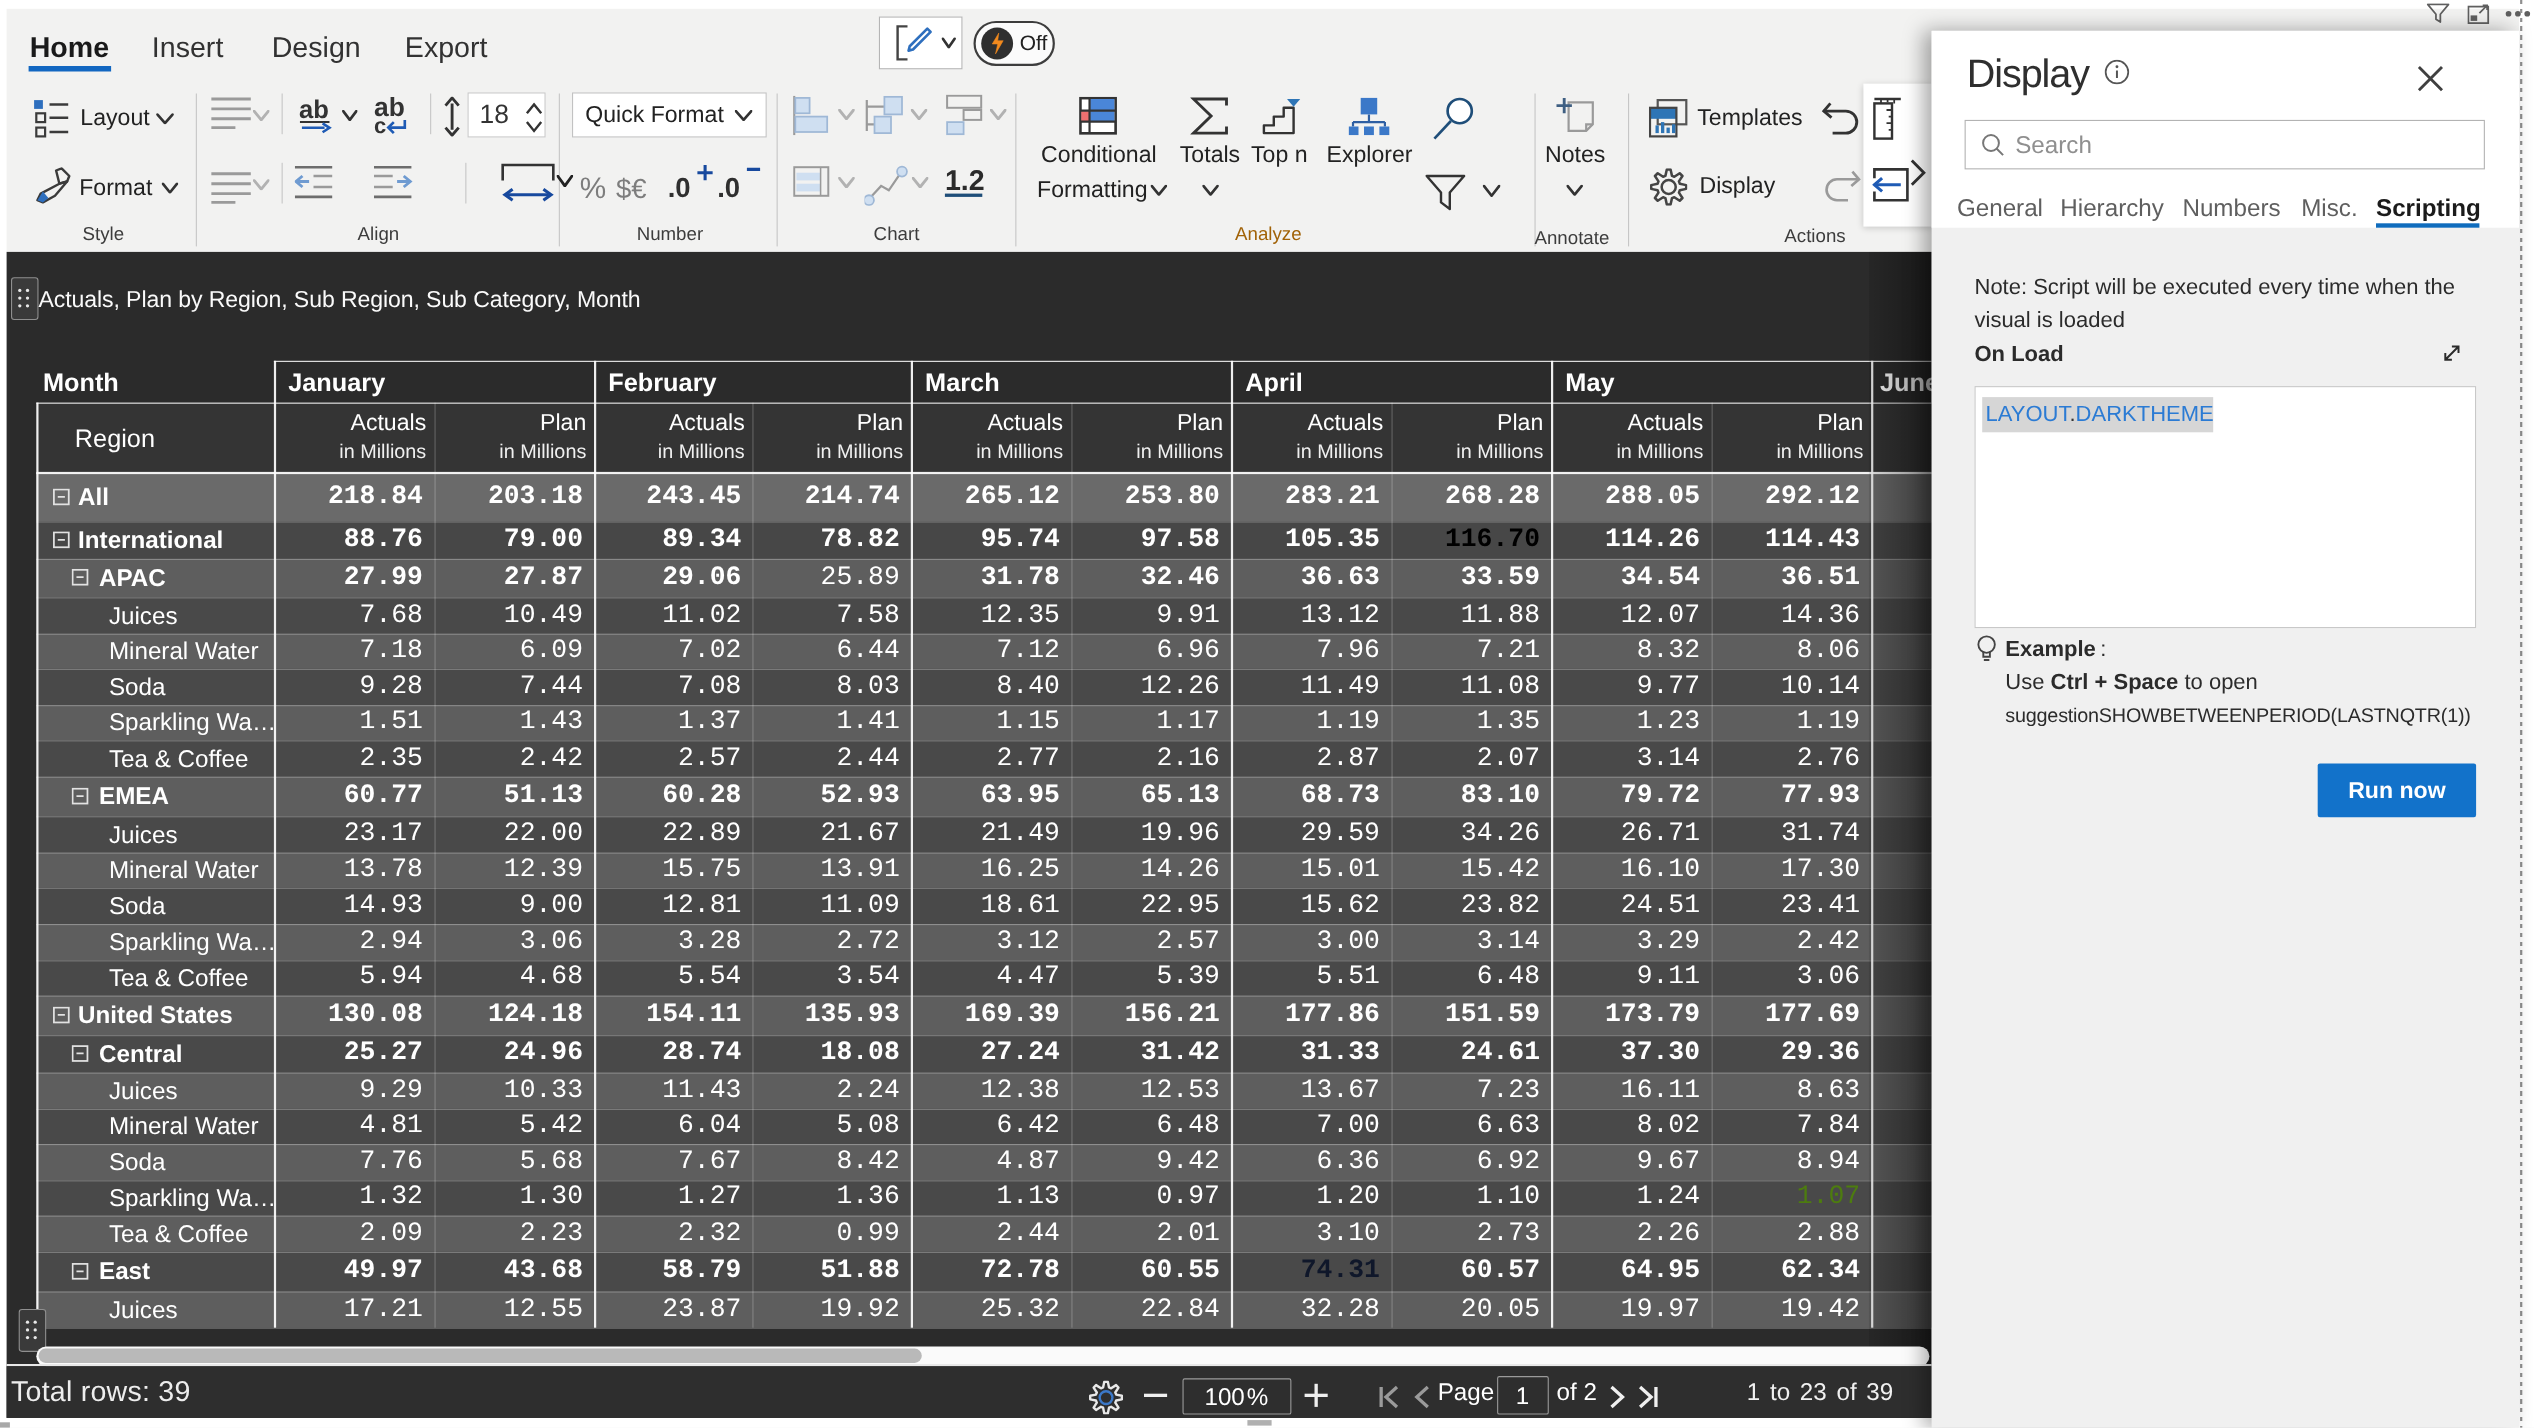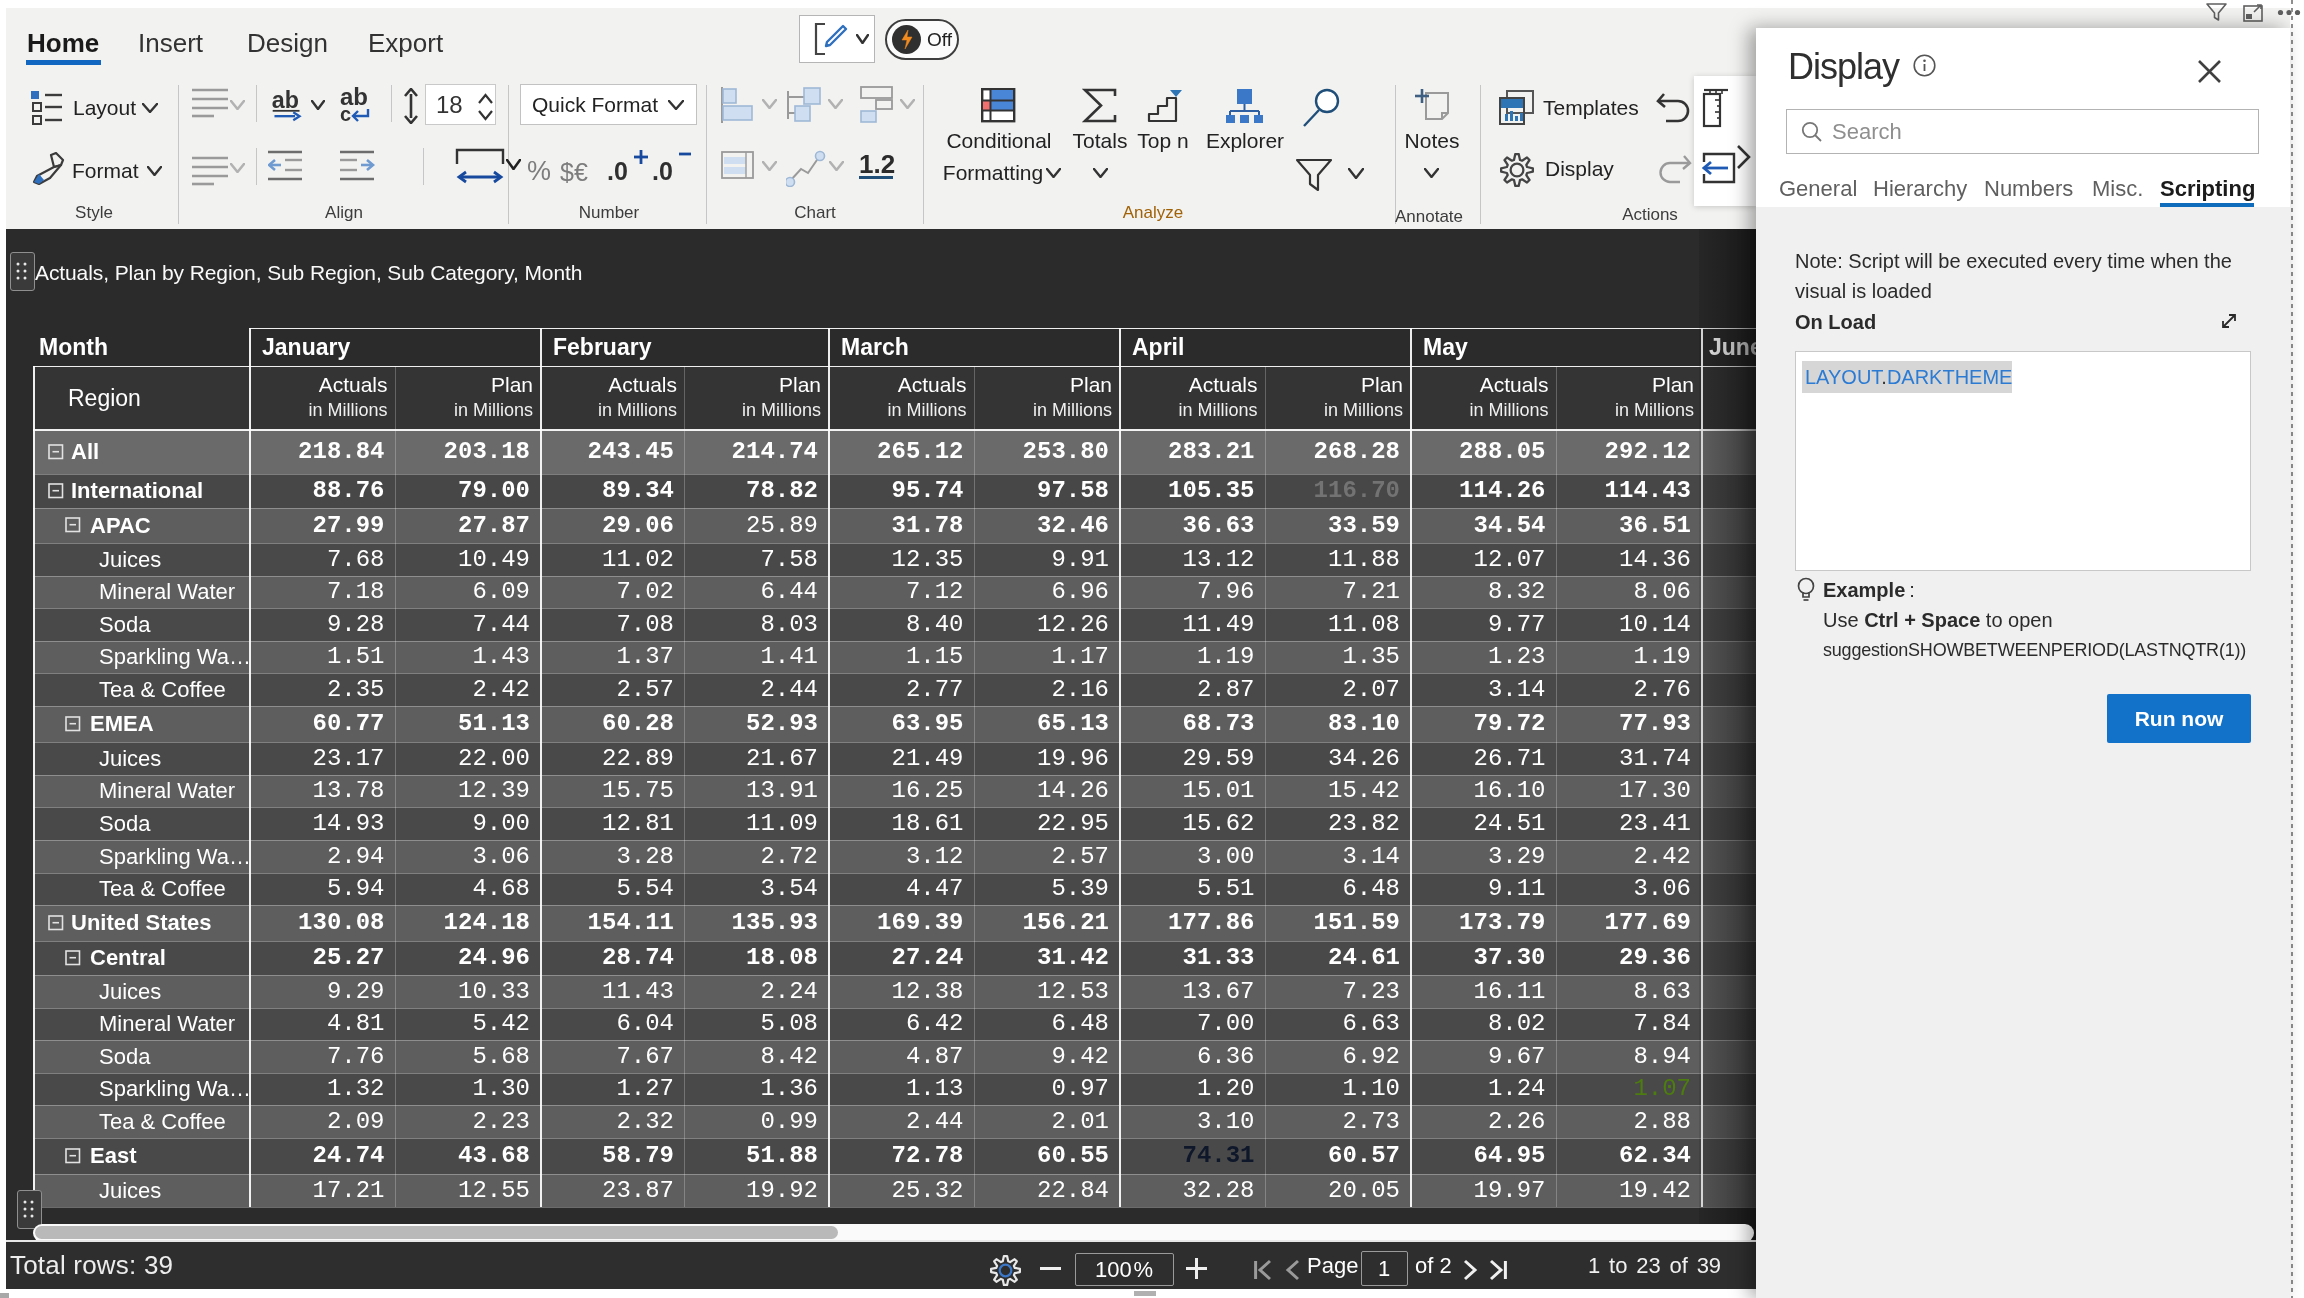--- a/index.html
+++ b/index.html
@@ -379,21 +379,21 @@
     <line x1="4.5" y1="7.7" x2="11" y2="7.7" stroke="#e2e2e2" stroke-width="1.6"></line>
   </svg>
 <div style="position:absolute;left:71px;top:474px;height:34px;line-height:34px;font-size:22px;color:#fff;font-weight:700;white-space:nowrap;">International</div>
 <div style="position:absolute;left:253px;top:474px;width:131.5px;height:34px;line-height:34px;text-align:right;font-size:24px;color:#fff;font-weight:700;white-space:nowrap;font-family:'Liberation Mono',monospace">88.76</div>
 <div style="position:absolute;left:398.5px;top:474px;width:131.5px;height:34px;line-height:34px;text-align:right;font-size:24px;color:#fff;font-weight:700;white-space:nowrap;font-family:'Liberation Mono',monospace">79.00</div>
 <div style="position:absolute;left:544px;top:474px;width:130.0px;height:34px;line-height:34px;text-align:right;font-size:24px;color:#fff;font-weight:700;white-space:nowrap;font-family:'Liberation Mono',monospace">89.34</div>
 <div style="position:absolute;left:688.0px;top:474px;width:130.0px;height:34px;line-height:34px;text-align:right;font-size:24px;color:#fff;font-weight:700;white-space:nowrap;font-family:'Liberation Mono',monospace">78.82</div>
 <div style="position:absolute;left:832px;top:474px;width:131.5px;height:34px;line-height:34px;text-align:right;font-size:24px;color:#fff;font-weight:700;white-space:nowrap;font-family:'Liberation Mono',monospace">95.74</div>
 <div style="position:absolute;left:977.5px;top:474px;width:131.5px;height:34px;line-height:34px;text-align:right;font-size:24px;color:#fff;font-weight:700;white-space:nowrap;font-family:'Liberation Mono',monospace">97.58</div>
 <div style="position:absolute;left:1123px;top:474px;width:131.5px;height:34px;line-height:34px;text-align:right;font-size:24px;color:#fff;font-weight:700;white-space:nowrap;font-family:'Liberation Mono',monospace">105.35</div>
-<div style="position:absolute;left:1268.5px;top:474px;width:131.5px;height:34px;line-height:34px;text-align:right;font-size:24px;color:#737373;font-weight:700;white-space:nowrap;font-family:'Liberation Mono',monospace">116.70</div>
+<div style="position:absolute;left:1268.5px;top:474px;width:131.5px;height:34px;line-height:34px;text-align:right;font-size:24px;color:#000000;font-weight:700;white-space:nowrap;font-family:'Liberation Mono',monospace">116.70</div>
 <div style="position:absolute;left:1414px;top:474px;width:131.5px;height:34px;line-height:34px;text-align:right;font-size:24px;color:#fff;font-weight:700;white-space:nowrap;font-family:'Liberation Mono',monospace">114.26</div>
 <div style="position:absolute;left:1559.5px;top:474px;width:131.5px;height:34px;line-height:34px;text-align:right;font-size:24px;color:#fff;font-weight:700;white-space:nowrap;font-family:'Liberation Mono',monospace">114.43</div>
 <div style="position:absolute;left:33px;top:508px;width:1723px;height:35px;background:#5e5e5e"></div>
 <svg style="position:absolute;left:65px;top:517px" width="16" height="16" viewBox="0 0 16 16">
     <rect x="1" y="1" width="13.5" height="13.5" fill="none" stroke="#e2e2e2" stroke-width="1.6"></rect>
     <line x1="4.5" y1="7.7" x2="11" y2="7.7" stroke="#e2e2e2" stroke-width="1.6"></line>
   </svg>
 <div style="position:absolute;left:90px;top:508px;height:35px;line-height:35px;font-size:22px;color:#fff;font-weight:700;white-space:nowrap;">APAC</div>
 <div style="position:absolute;left:253px;top:508px;width:131.5px;height:35px;line-height:35px;text-align:right;font-size:24px;color:#fff;font-weight:700;white-space:nowrap;font-family:'Liberation Mono',monospace">27.99</div>
 <div style="position:absolute;left:398.5px;top:508px;width:131.5px;height:35px;line-height:35px;text-align:right;font-size:24px;color:#fff;font-weight:700;white-space:nowrap;font-family:'Liberation Mono',monospace">27.87</div>
@@ -632,21 +632,21 @@
 <div style="position:absolute;left:1123px;top:1105px;width:131.5px;height:33px;line-height:33px;text-align:right;font-size:24px;color:#fff;font-weight:400;white-space:nowrap;font-family:'Liberation Mono',monospace">3.10</div>
 <div style="position:absolute;left:1268.5px;top:1105px;width:131.5px;height:33px;line-height:33px;text-align:right;font-size:24px;color:#fff;font-weight:400;white-space:nowrap;font-family:'Liberation Mono',monospace">2.73</div>
 <div style="position:absolute;left:1414px;top:1105px;width:131.5px;height:33px;line-height:33px;text-align:right;font-size:24px;color:#fff;font-weight:400;white-space:nowrap;font-family:'Liberation Mono',monospace">2.26</div>
 <div style="position:absolute;left:1559.5px;top:1105px;width:131.5px;height:33px;line-height:33px;text-align:right;font-size:24px;color:#fff;font-weight:400;white-space:nowrap;font-family:'Liberation Mono',monospace">2.88</div>
 <div style="position:absolute;left:33px;top:1138px;width:1723px;height:36px;background:#494949"></div>
 <svg style="position:absolute;left:65px;top:1148px" width="16" height="16" viewBox="0 0 16 16">
     <rect x="1" y="1" width="13.5" height="13.5" fill="none" stroke="#e2e2e2" stroke-width="1.6"></rect>
     <line x1="4.5" y1="7.7" x2="11" y2="7.7" stroke="#e2e2e2" stroke-width="1.6"></line>
   </svg>
 <div style="position:absolute;left:90px;top:1138px;height:36px;line-height:36px;font-size:22px;color:#fff;font-weight:700;white-space:nowrap;">East</div>
-<div style="position:absolute;left:253px;top:1138px;width:131.5px;height:36px;line-height:36px;text-align:right;font-size:24px;color:#fff;font-weight:700;white-space:nowrap;font-family:'Liberation Mono',monospace">24.74</div>
+<div style="position:absolute;left:253px;top:1138px;width:131.5px;height:36px;line-height:36px;text-align:right;font-size:24px;color:#fff;font-weight:700;white-space:nowrap;font-family:'Liberation Mono',monospace">49.97</div>
 <div style="position:absolute;left:398.5px;top:1138px;width:131.5px;height:36px;line-height:36px;text-align:right;font-size:24px;color:#fff;font-weight:700;white-space:nowrap;font-family:'Liberation Mono',monospace">43.68</div>
 <div style="position:absolute;left:544px;top:1138px;width:130.0px;height:36px;line-height:36px;text-align:right;font-size:24px;color:#fff;font-weight:700;white-space:nowrap;font-family:'Liberation Mono',monospace">58.79</div>
 <div style="position:absolute;left:688.0px;top:1138px;width:130.0px;height:36px;line-height:36px;text-align:right;font-size:24px;color:#fff;font-weight:700;white-space:nowrap;font-family:'Liberation Mono',monospace">51.88</div>
 <div style="position:absolute;left:832px;top:1138px;width:131.5px;height:36px;line-height:36px;text-align:right;font-size:24px;color:#fff;font-weight:700;white-space:nowrap;font-family:'Liberation Mono',monospace">72.78</div>
 <div style="position:absolute;left:977.5px;top:1138px;width:131.5px;height:36px;line-height:36px;text-align:right;font-size:24px;color:#fff;font-weight:700;white-space:nowrap;font-family:'Liberation Mono',monospace">60.55</div>
 <div style="position:absolute;left:1123px;top:1138px;width:131.5px;height:36px;line-height:36px;text-align:right;font-size:24px;color:#0f172a;font-weight:700;white-space:nowrap;font-family:'Liberation Mono',monospace">74.31</div>
 <div style="position:absolute;left:1268.5px;top:1138px;width:131.5px;height:36px;line-height:36px;text-align:right;font-size:24px;color:#fff;font-weight:700;white-space:nowrap;font-family:'Liberation Mono',monospace">60.57</div>
 <div style="position:absolute;left:1414px;top:1138px;width:131.5px;height:36px;line-height:36px;text-align:right;font-size:24px;color:#fff;font-weight:700;white-space:nowrap;font-family:'Liberation Mono',monospace">64.95</div>
 <div style="position:absolute;left:1559.5px;top:1138px;width:131.5px;height:36px;line-height:36px;text-align:right;font-size:24px;color:#fff;font-weight:700;white-space:nowrap;font-family:'Liberation Mono',monospace">62.34</div>
 <div style="position:absolute;left:33px;top:1174px;width:1723px;height:33px;background:#5e5e5e"></div>

